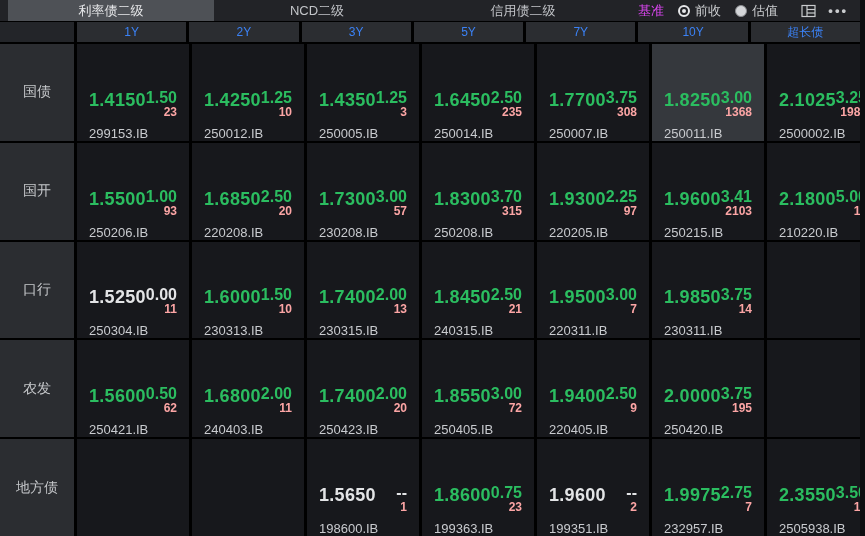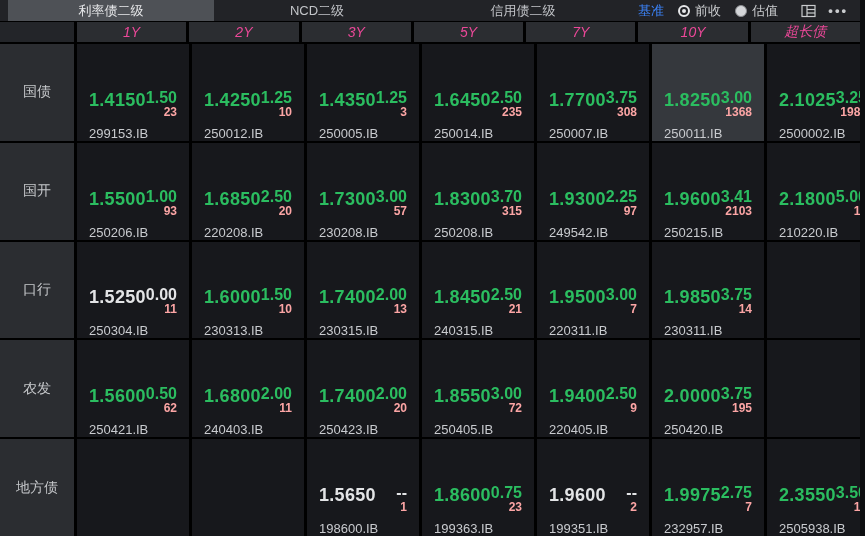--- a/index.html
+++ b/index.html
@@ -17,40 +17,40 @@
   }
   .tab {
     width:206px; display:flex; align-items:center; justify-content:center;
     color:#c3c5c9; font-size:13px; cursor:pointer; background:#222327;
   }
   .tab.active { background:#4e5156; color:#e8e9eb; }
   .benchbar {
     flex:1; display:flex; align-items:center; gap:14px;
     padding-left:12px; color:#c9cbce; font-size:13px;
   }
-  .bench-label { color:#3b82f6; }
+  .bench-label { color:#d946ef; }
   .radio-opt { display:flex; align-items:center; gap:5px; cursor:pointer; }
   .radio { width:12px; height:12px; border-radius:50%; flex:0 0 12px;
            display:flex; align-items:center; justify-content:center; }
   .radio.sel { border:2px solid #e6e7e9; background:transparent; }
   .radio.sel .dot { width:4px; height:4px; border-radius:50%; background:#e6e7e9; }
   .radio.unsel { background:#d4d6d9; border:1px solid #8a8c90; }
   .iconbox { display:flex; align-items:center; gap:12px; padding:0 12px 0 4px; }
   .icon { color:#c9cbce; display:flex; align-items:center; cursor:pointer; }
   .dots { letter-spacing:2px; font-size:13px; font-weight:bold; color:#c9cbce; line-height:10px; }
   
   .headrow {
     height:22px; flex:0 0 22px; background:#000;
     display:grid; grid-template-columns:74px repeat(7,1fr); column-gap:3px;
     border-bottom:2px solid #000;
   }
   .corner { background:#232529; }
   .hcell {
-    background:#2b2d31; color:#ec4899; font-size:14px;
-    display:flex; align-items:center; justify-content:center; cursor:pointer;font-style:italic;
+    background:#2b2d31; color:#3b82f6; font-size:12px;
+    display:flex; align-items:center; justify-content:center; cursor:pointer;
   }
   
   .grid {
     flex:1; display:grid; grid-template-columns:74px repeat(7,1fr);
     grid-auto-rows:1fr; column-gap:3px; row-gap:2px; background:#000;
   }
   .rlabel {
     background:#2b2d31; color:#c6c8cb; font-size:14px;
     display:flex; align-items:center; justify-content:center;
   }
@@ -226,21 +226,21 @@
         <div class="code">250208.IB</div>
       </div>
       <div class="cell">
         <div class="line1">
           <span class="val up">1.9300</span>
           <span class="rstack">
             <span class="chg up">2.25</span>
             <span class="cnt">97</span>
           </span>
         </div>
-        <div class="code">249542.IB</div>
+        <div class="code">220205.IB</div>
       </div>
       <div class="cell">
         <div class="line1">
           <span class="val up">1.9600</span>
           <span class="rstack">
             <span class="chg up">3.41</span>
             <span class="cnt">2103</span>
           </span>
         </div>
         <div class="code">250215.IB</div>

